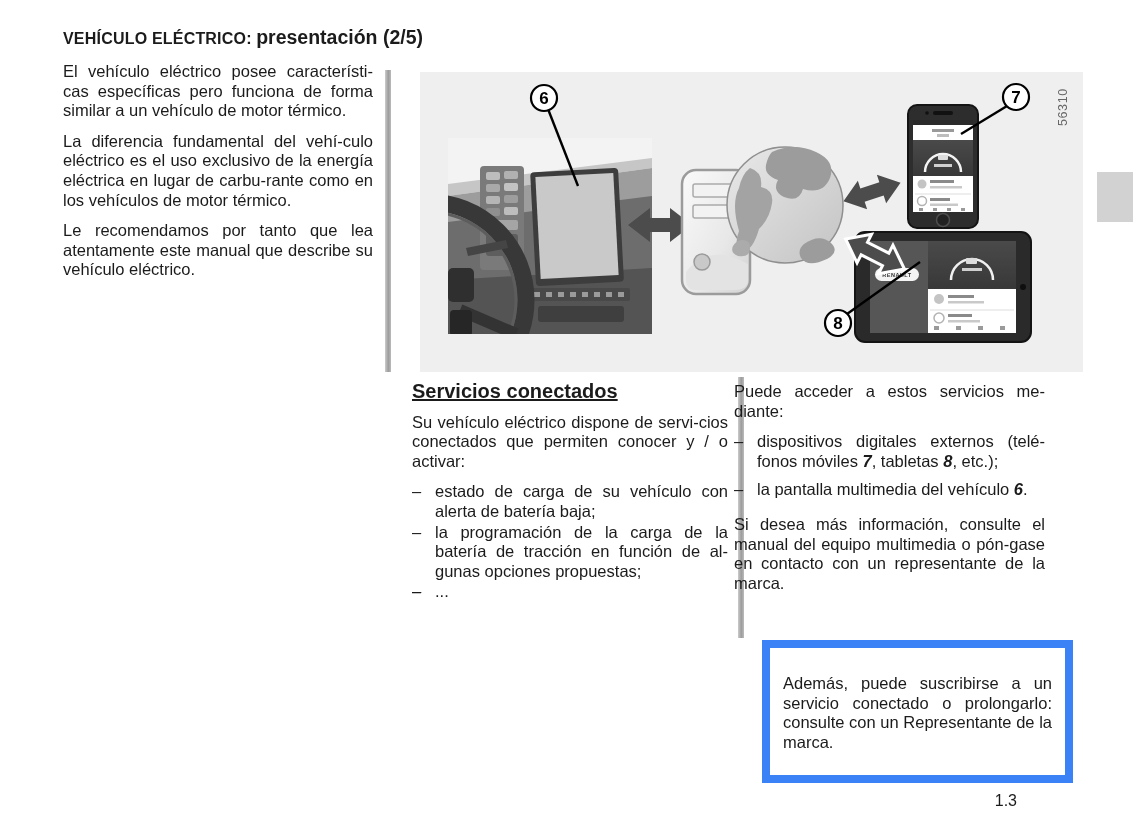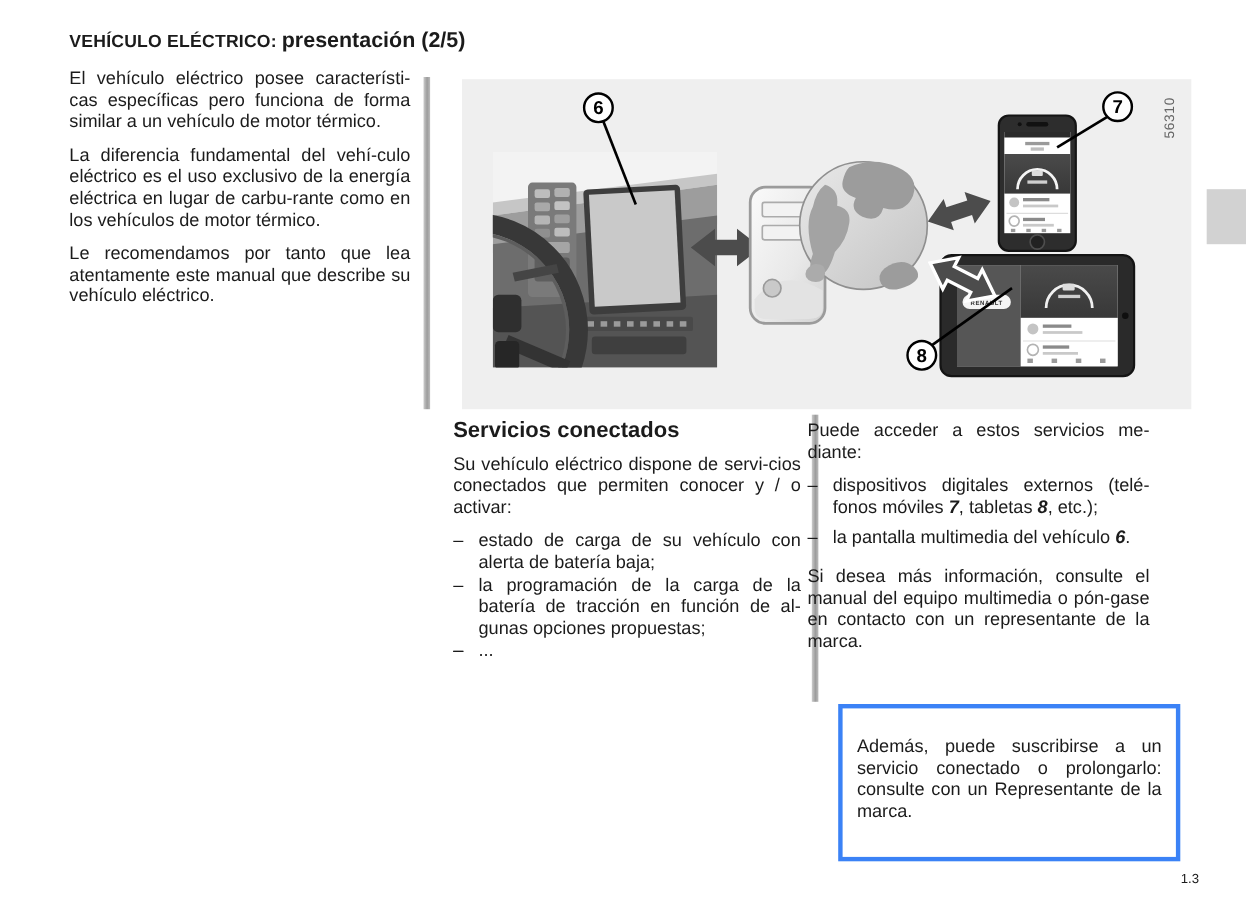--- a/index.html
+++ b/index.html
@@ -12,41 +12,41 @@
   
   .page-title{left:63px;top:26px;white-space:nowrap;font-weight:bold;}
   .title-main{font-size:16px;letter-spacing:.2px;}
   .title-sub{font-size:19.5px;}
   
   .col{font-size:16.5px;line-height:19.6px;text-align:justify;}
   .col p{margin:0 0 11px 0;}
   .col-left{left:63px;top:62px;width:310px;}
   .col-mid{left:412px;top:382px;width:316px;}
   .col-right{left:734px;top:382px;width:311px;}
-  .section-heading{font-size:20px;font-weight:bold;margin:0 0 11px 0;text-align:left;}
+  .section-heading{font-size:20px;font-weight:bold;margin:0 0 11px 0;text-align:left;text-decoration:underline;}
   
   .li{position:relative;padding-left:23px;margin:0 0 1px 0;}
   .li .dash{position:absolute;left:0;top:0;}
   .li-spaced{margin-bottom:9px;}
   .num{font-weight:bold;font-style:italic;}
   
   .divider{width:6px;background:linear-gradient(to right,#cccccc,#9c9c9c 55%,#bbbbbb);}
   .divider-1{left:385px;top:70px;height:302px;}
   .divider-2{left:738px;top:377px;height:261px;}
   
   .illustration{left:420px;top:72px;width:663px;height:300px;background:#efefef;}
   .illustration svg{display:block;}
   svg text{font-family:"Liberation Sans", sans-serif;}
   .fig-num{left:1056px;top:126px;transform:rotate(-90deg);transform-origin:0 0;
     font-size:12.5px;color:#666;letter-spacing:.6px;white-space:nowrap;}
   
-  .note-box{left:762px;top:640px;width:311px;height:143px;border:4px solid #3b82f6;
+  .note-box{left:762px;top:640px;width:311px;height:143px;border:8px solid #3b82f6;
     box-sizing:border-box;padding:26px 13px 0 13px;font-size:16.5px;line-height:19.6px;text-align:justify;}
   
-  .page-number{left:1048px;top:792px;width:42px;text-align:right;font-size:12px;}
+  .page-number{left:975px;top:792px;width:42px;text-align:right;font-size:16px;}
   .side-tab{left:1097px;top:172px;width:36px;height:50px;background:#d2d2d2;}
 </style>
 </head>
 <body>
 
 <div class="abs page-title">
   <span class="title-main">VEHÍCULO ELÉCTRICO:</span>
   <span class="title-sub">presentación (2/5)</span>
 </div>
 

